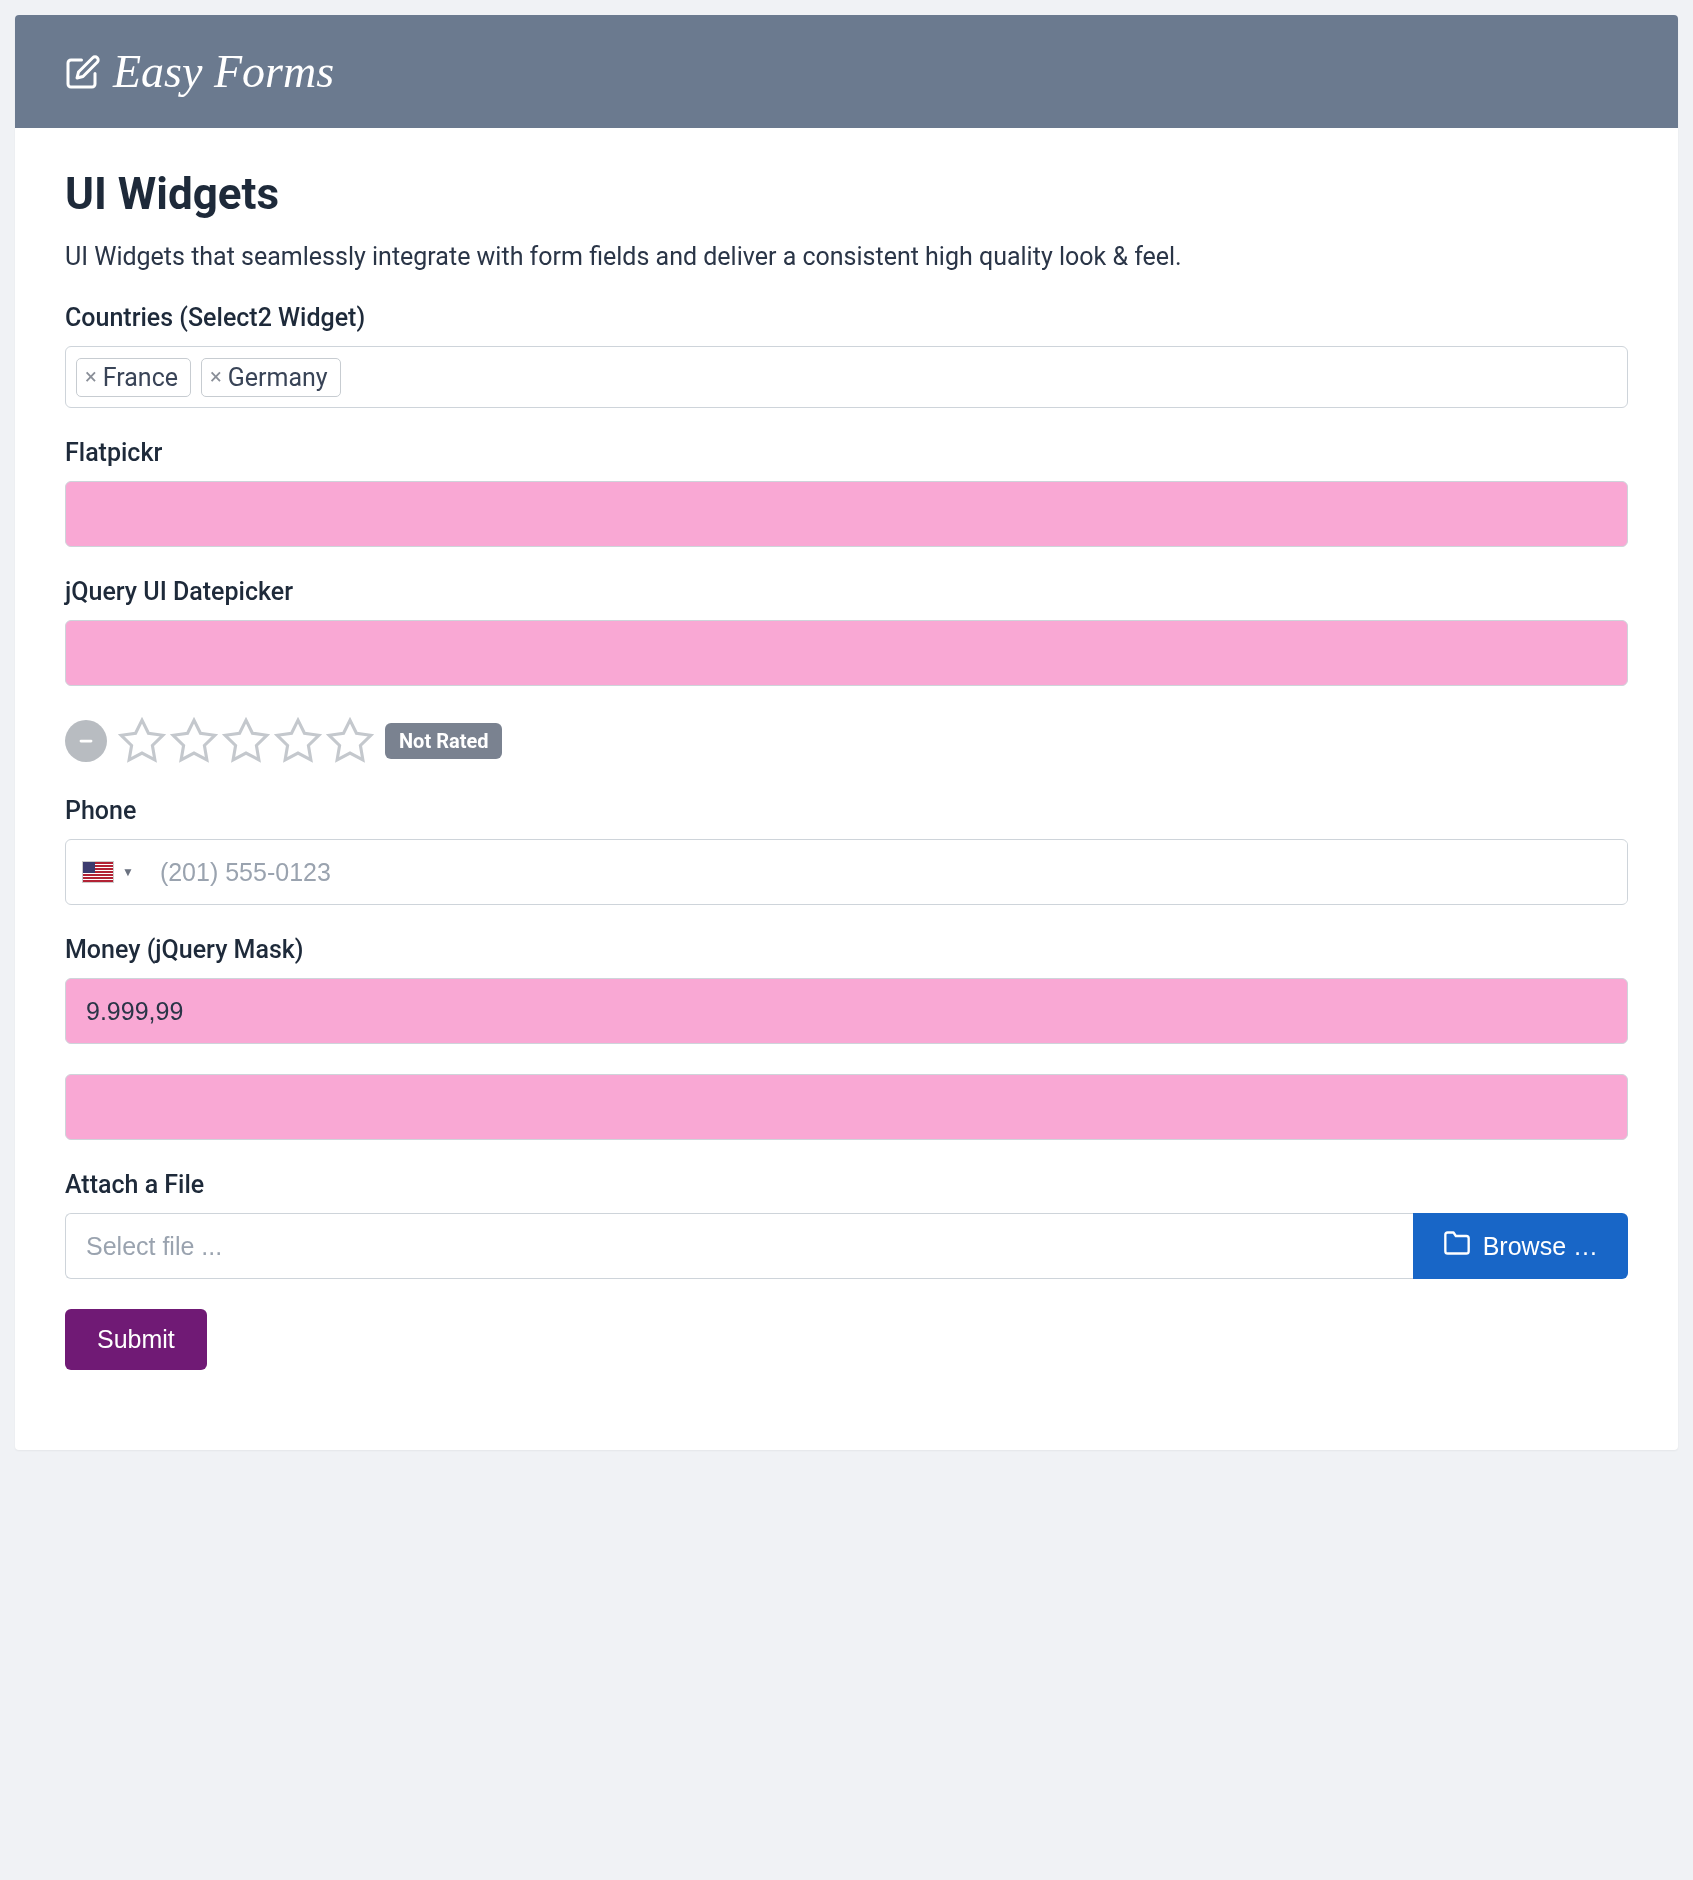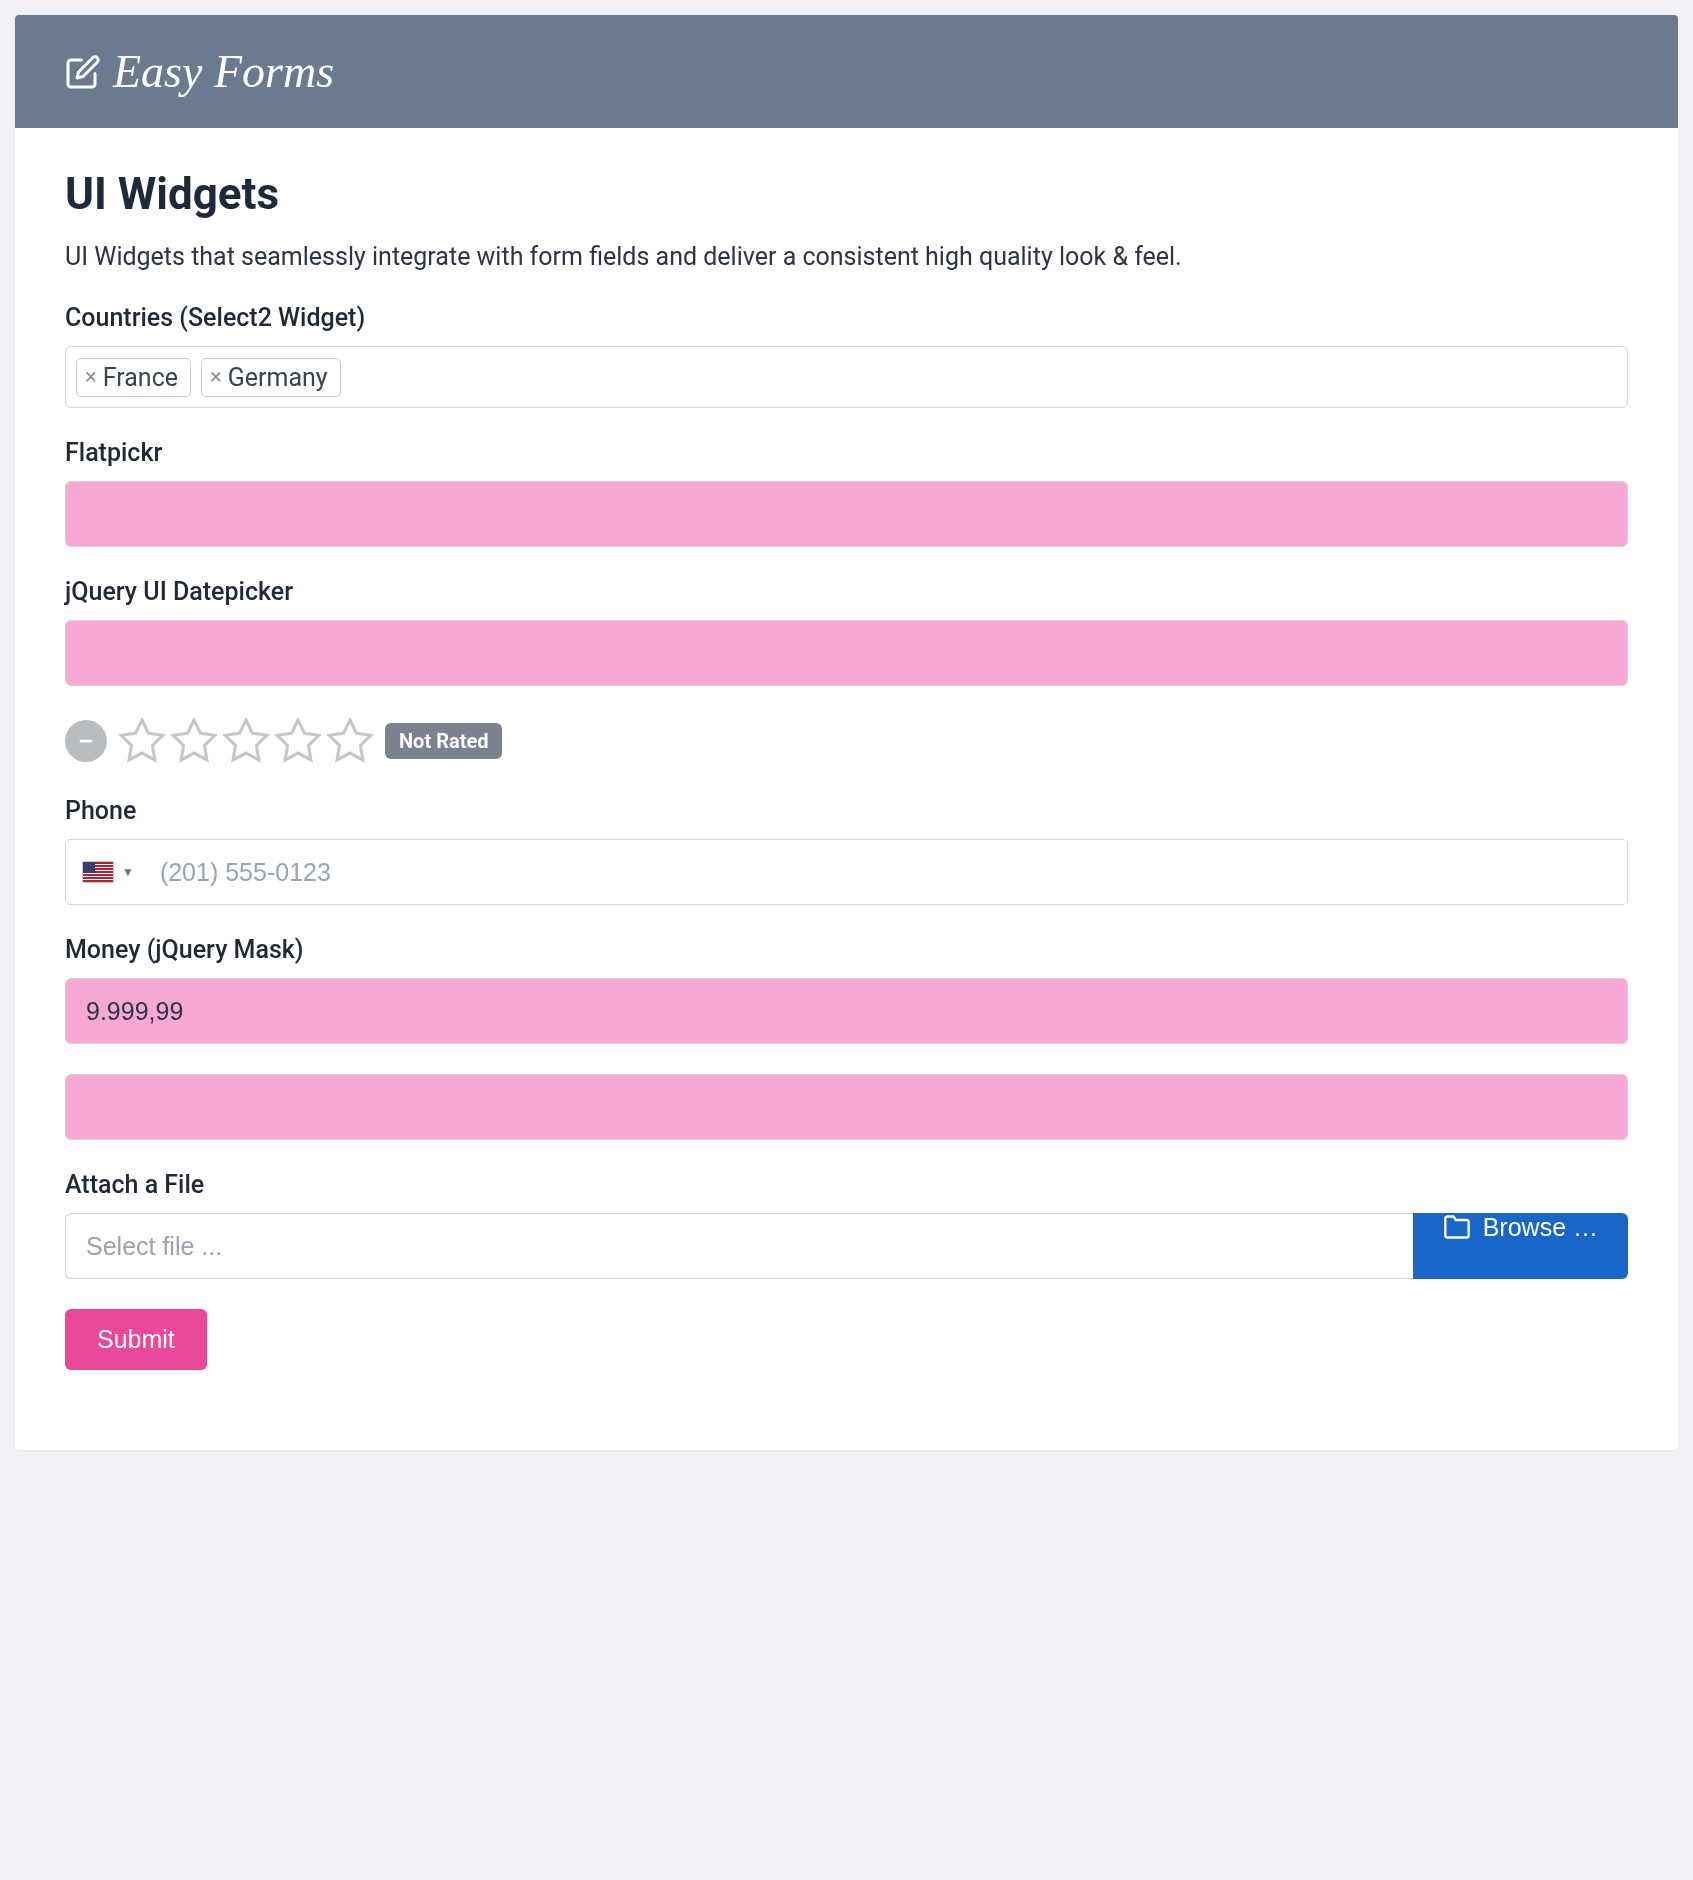--- a/index.html
+++ b/index.html
@@ -232,30 +232,30 @@
 }
 .browse-btn {
   background: #1866c7;
   color: #fff;
   border: none;
   border-radius: 0 6px 6px 0;
   padding: 0 30px;
   font-size: 25px;
   cursor: pointer;
   display: inline-flex;
-  align-items: flex-start;
+  align-items: center;
   gap: 12px;
   height: 66px;
 }
 .browse-btn svg {
   width: 28px;
   height: 28px;
 }
 .submit-btn {
-  background: #ec4899;
+  background: #701a75;
   color: #fff;
   border: none;
   border-radius: 6px;
   padding: 16px 32px;
   font-size: 25px;
   cursor: pointer;
 }
 </style>
 </head>
 <body>

